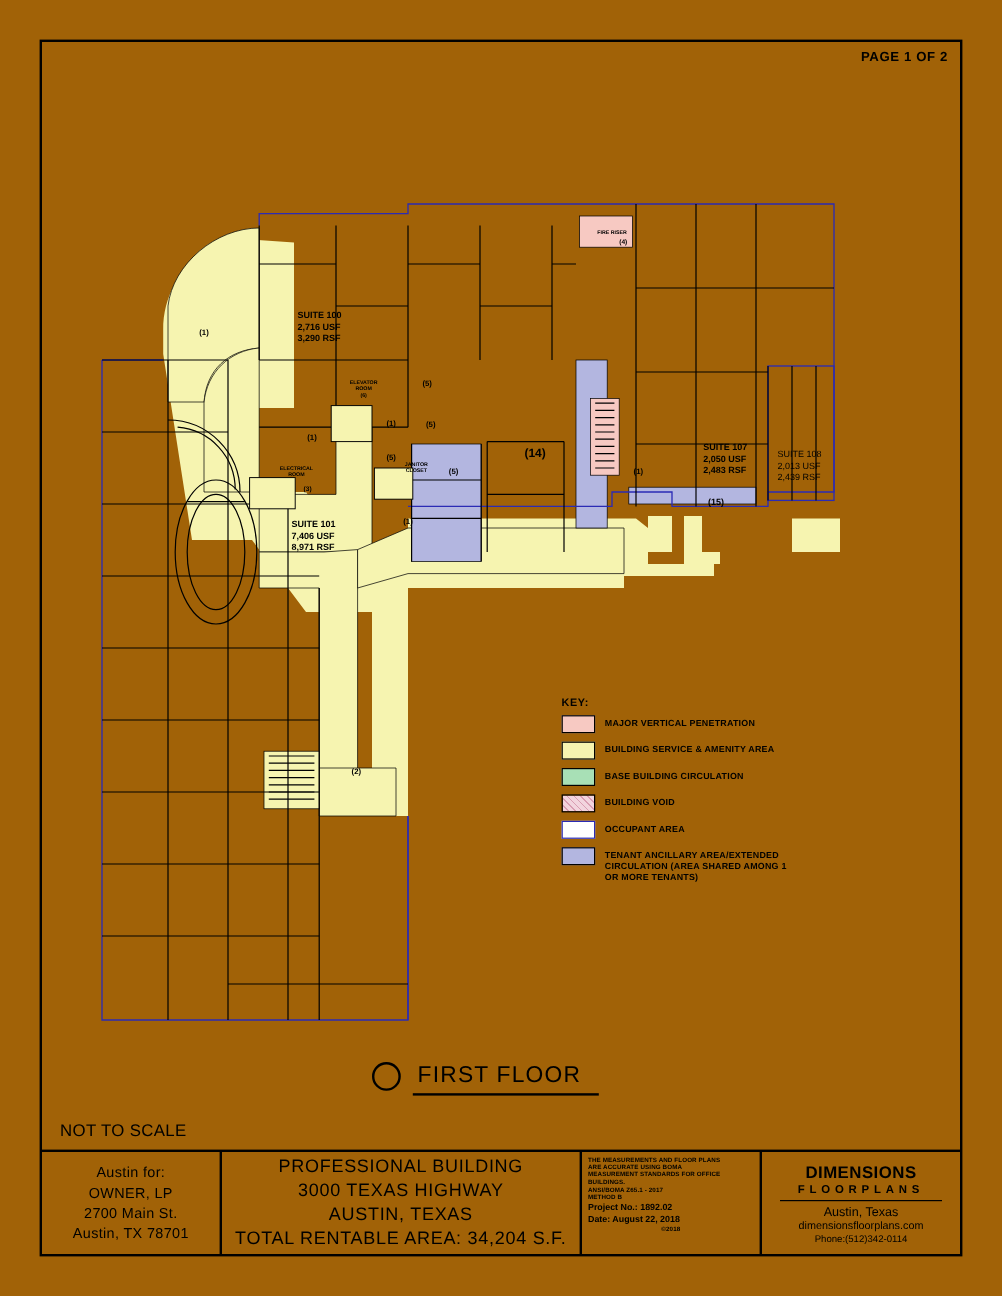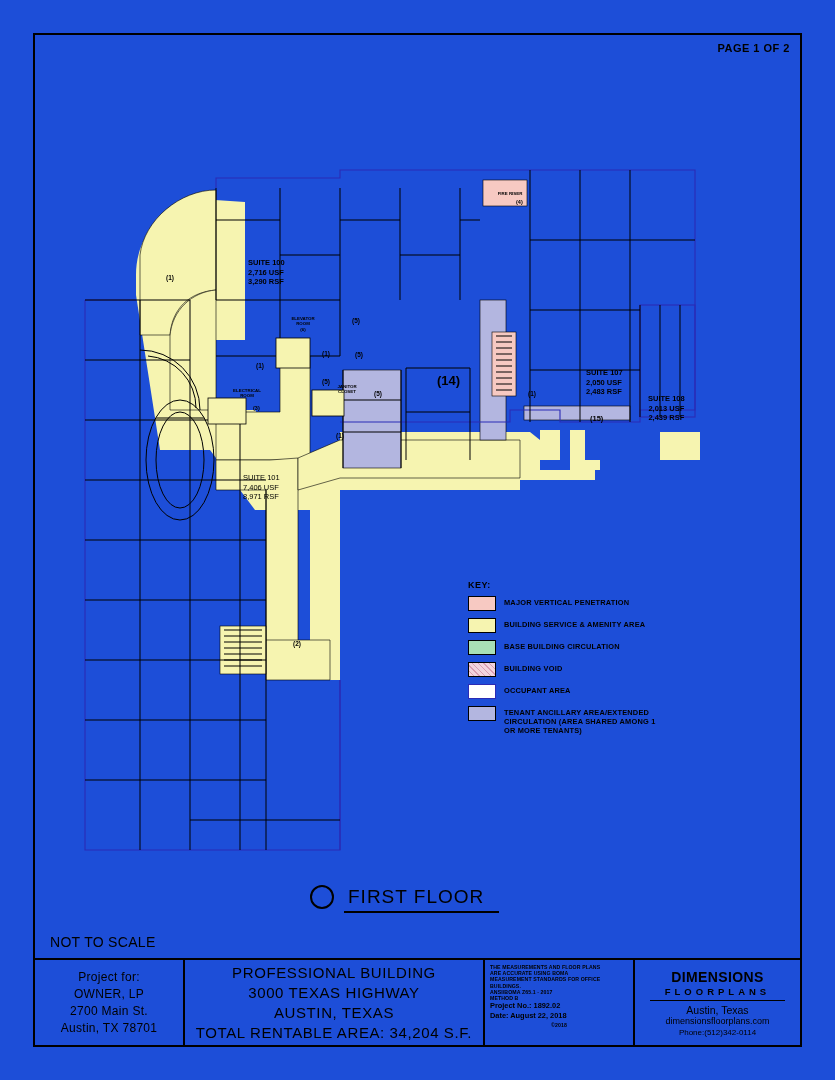--- a/index.html
+++ b/index.html
@@ -1,17 +1,17 @@
 <!DOCTYPE html>
 <html><head>
 <meta charset="utf-8">
 <style>
   html,body{margin:0;padding:0;background:#ffffff;}
   body{width:835px;height:1080px;font-family:"Liberation Sans",sans-serif;color:#000;}
-  #sheet{position:relative;width:835px;height:1080px;overflow:hidden;background:#1d4ed8;}
+  #sheet{position:relative;width:835px;height:1080px;overflow:hidden;background:#a16207;}
   .frame{position:absolute;left:33px;top:33px;width:769px;height:1014px;border:2px solid #000;box-sizing:border-box;}
   .page-label{position:absolute;right:45px;top:42px;font-size:11px;letter-spacing:.5px;font-weight:bold;}
   .nts{position:absolute;left:50px;top:934px;font-size:14px;letter-spacing:.3px;}
   
   .titleblock{position:absolute;left:35px;top:958px;width:765px;height:87px;border-top:2px solid #000;box-sizing:border-box;display:flex;}
   .tb-cell{border-right:2px solid #000;box-sizing:border-box;display:flex;flex-direction:column;align-items:center;justify-content:center;}
   .tb-1{width:150px;}
   .tb-2{width:300px;}
   .tb-3{width:150px;align-items:flex-start;justify-content:flex-start;padding:4px 5px;}
   .tb-4{width:165px;border-right:none;}
@@ -136,31 +136,31 @@
 
     <div style="position:absolute;left:207;top:0"></div>
   </div>
 
   <div style="position:absolute;left:0;top:0;width:835px;height:1080px;pointer-events:none;">
     <div style="position:absolute;left:248px;top:258px;font-size:7.5px;font-weight:bold;line-height:9.5px;">
       <div>SUITE 100</div>
       <div>2,716 USF</div>
       <div>3,290 RSF</div>
     </div>
-    <div style="position:absolute;left:243px;top:473px;font-size:7.5px;font-weight:normal;line-height:9.5px;">
+    <div style="position:absolute;left:243px;top:432px;font-size:7.5px;font-weight:bold;line-height:9.5px;">
       <div>SUITE 101</div>
       <div>7,406 USF</div>
       <div>8,971 RSF</div>
     </div>
     <div style="position:absolute;left:586px;top:368px;font-size:7.5px;font-weight:bold;line-height:9.5px;">
       <div>SUITE 107</div>
       <div>2,050 USF</div>
       <div>2,483 RSF</div>
     </div>
-    <div style="position:absolute;left:648px;top:394px;font-size:7.5px;font-weight:bold;line-height:9.5px;text-align:center;">
+    <div style="position:absolute;left:648px;top:374px;font-size:7.5px;font-weight:normal;line-height:9.5px;">
       <div>SUITE 108</div>
       <div>2,013 USF</div>
       <div>2,439 RSF</div>
     </div>
 
     <div style="position:absolute;left:286px;top:316px;font-size:4.4px;font-weight:bold;line-height:5.4px;text-align:center;width:34px;">
       <div>ELEVATOR ROOM</div>
       <div>(6)</div>
     </div>
     <div style="position:absolute;left:228px;top:388px;font-size:4.4px;font-weight:bold;line-height:5.4px;text-align:center;width:38px;">
@@ -178,21 +178,21 @@
     <div style="position:absolute;left:166px;top:274px;font-size:6.5px;font-weight:bold;">(1)</div>
     <div style="position:absolute;left:256px;top:362px;font-size:6.5px;font-weight:bold;">(1)</div>
     <div style="position:absolute;left:322px;top:350px;font-size:6.5px;font-weight:bold;">(1)</div>
     <div style="position:absolute;left:336px;top:432px;font-size:6.5px;font-weight:bold;">(1)</div>
     <div style="position:absolute;left:528px;top:390px;font-size:6.5px;font-weight:bold;">(1)</div>
     <div style="position:absolute;left:293px;top:640px;font-size:6.5px;font-weight:bold;">(2)</div>
     <div style="position:absolute;left:352px;top:317px;font-size:6.5px;font-weight:bold;">(5)</div>
     <div style="position:absolute;left:322px;top:378px;font-size:6.5px;font-weight:bold;">(5)</div>
     <div style="position:absolute;left:374px;top:390px;font-size:6.5px;font-weight:bold;">(5)</div>
     <div style="position:absolute;left:355px;top:351px;font-size:6.5px;font-weight:bold;">(5)</div>
-    <div style="position:absolute;left:437px;top:373px;font-size:13px;font-weight:bold;">(14)</div>
+    <div style="position:absolute;left:437px;top:373px;font-size:10px;font-weight:bold;">(14)</div>
     <div style="position:absolute;left:590px;top:414px;font-size:7.5px;font-weight:bold;">(15)</div>
   </div>
 
   <div class="key">
     <h4>KEY:</h4>
     <div class="key-row">
       <div class="sw" style="background:#f7c9c2"></div>
       <span>MAJOR VERTICAL PENETRATION</span>
     </div>
     <div class="key-row">
@@ -220,21 +220,21 @@
   <div class="floorlabel">
     <div class="circ"></div>
     <div class="txt">FIRST FLOOR</div>
     <div class="ul"></div>
   </div>
 
   <div class="nts">NOT TO SCALE</div>
 
   <div class="titleblock">
     <div class="tb-cell tb-1">
-      <div>Project for:</div>
+      <div>Austin for:</div>
       <div>OWNER, LP</div>
       <div>2700 Main St.</div>
       <div>Austin, TX 78701</div>
     </div>
     <div class="tb-cell tb-2">
       <div>PROFESSIONAL BUILDING</div>
       <div>3000 TEXAS HIGHWAY</div>
       <div>AUSTIN, TEXAS</div>
       <div>TOTAL RENTABLE AREA:  34,204 S.F.</div>
     </div>

